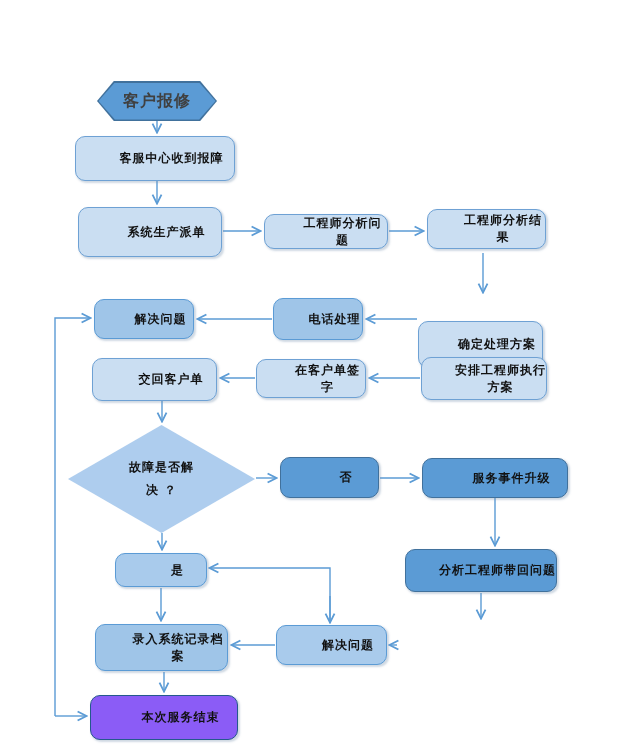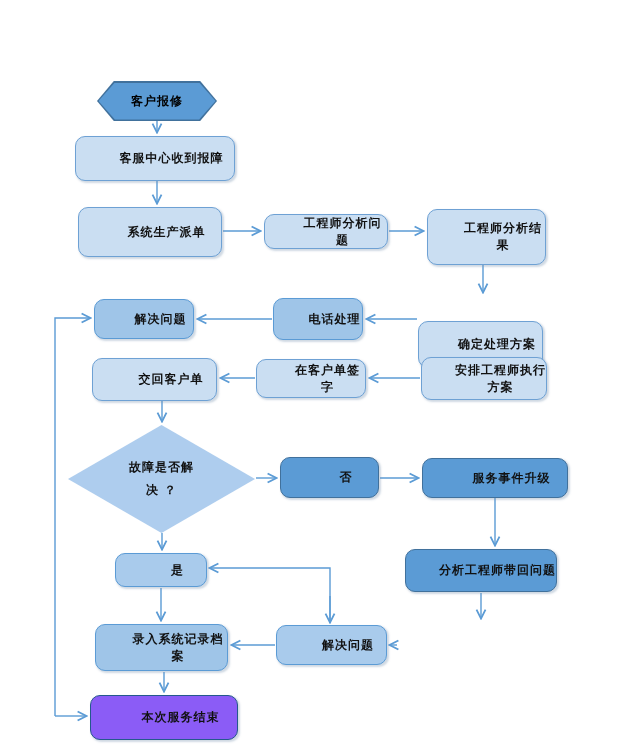--- a/index.html
+++ b/index.html
@@ -13,21 +13,21 @@
   .tier-light{background:#cadef2;border-color:#6ea1d4;}
   .tier-mid{background:#9fc5e8;border-color:#5b9bd5;}
   .tier-med2{background:#a9cbec;border-color:#5b9bd5;}
   .tier-strong{background:#5b9bd5;border-color:#41719c;}
   .tier-dark{background:#8b5cf6;border-color:#24598c;}
   .hexa{position:absolute;clip-path:polygon(0 50%,14% 0,86% 0,100% 50%,86% 100%,14% 100%);
         background:#41719c;filter:drop-shadow(1.5px 1.5px 1.5px rgba(120,145,175,0.45));}
   .hexa-in{position:absolute;left:1.5px;top:1.5px;right:1.5px;bottom:1.5px;
         clip-path:polygon(0 50%,14% 0,86% 0,100% 50%,86% 100%,14% 100%);
         background:#5b9bd5;display:flex;align-items:center;justify-content:center;
-        font-weight:bold;font-size:12px;color:#000000;letter-spacing:1px;}
+        font-weight:bold;font-size:16px;color:#404040;letter-spacing:1px;}
   .diamond{position:absolute;clip-path:polygon(50% 0,100% 50%,50% 100%,0 50%);
         background:#aecdee;display:flex;flex-direction:column;align-items:center;justify-content:center;
         font-weight:bold;font-size:12px;color:#111;letter-spacing:1px;line-height:1.9;
         filter:drop-shadow(1.5px 1.5px 1.5px rgba(120,145,175,0.4));}
   svg.wires{position:absolute;left:0;top:0;pointer-events:none;}
 </style>
 </head>
 <body>
 
 <div id="canvas">
@@ -69,21 +69,21 @@
   <div class="hexa" style="left:97px;top:81px;width:120px;height:40px;">
     <div class="hexa-in">客户报修</div>
   </div>
 
   <div class="node rect tier-light" style="left:75px;top:136px;width:160px;height:45px;">客服中心收到报障</div>
 
   <div class="node rect tier-light" style="left:78px;top:207px;width:144px;height:50px;border-radius:10px;">系统生产派单</div>
 
   <div class="node rect tier-light" style="left:264px;top:214px;width:124px;height:35px;">工程师分析问题</div>
 
-  <div class="node rect tier-light" style="left:427px;top:209px;width:119px;height:56px;">工程师分析结果</div>
+  <div class="node rect tier-light" style="left:427px;top:209px;width:119px;height:40px;">工程师分析结果</div>
 
   <div class="node rect tier-light" style="left:418px;top:296px;width:125px;height:47px;margin-top:25px;">确定处理方案</div>
 
   <div class="node rect tier-mid" style="left:273px;top:298px;width:90px;height:42px;">电话处理</div>
 
   <div class="node rect tier-mid" style="left:94px;top:299px;width:100px;height:40px;">解决问题</div>
 
   <div class="node rect tier-light" style="left:421px;top:357px;width:126px;height:43px;">安排工程师执行方案</div>
 
   <div class="node rect tier-light" style="left:256px;top:359px;width:110px;height:39px;">在客户单签字</div>

